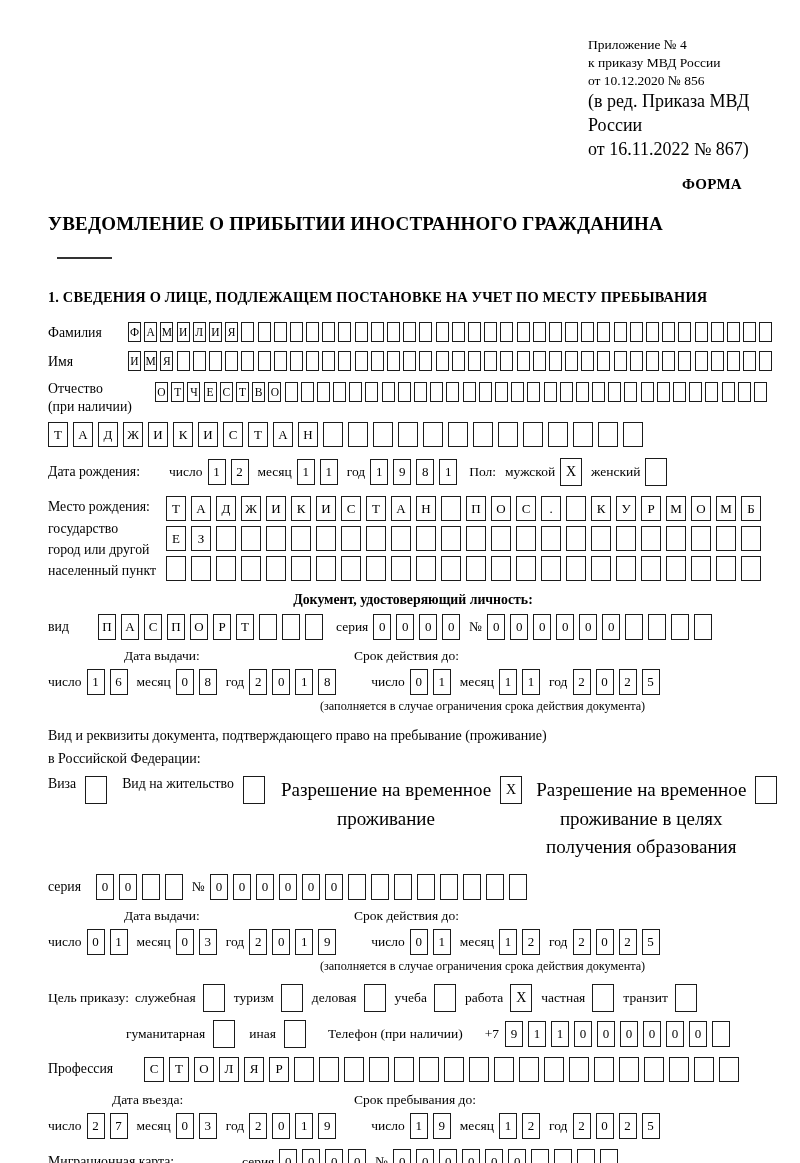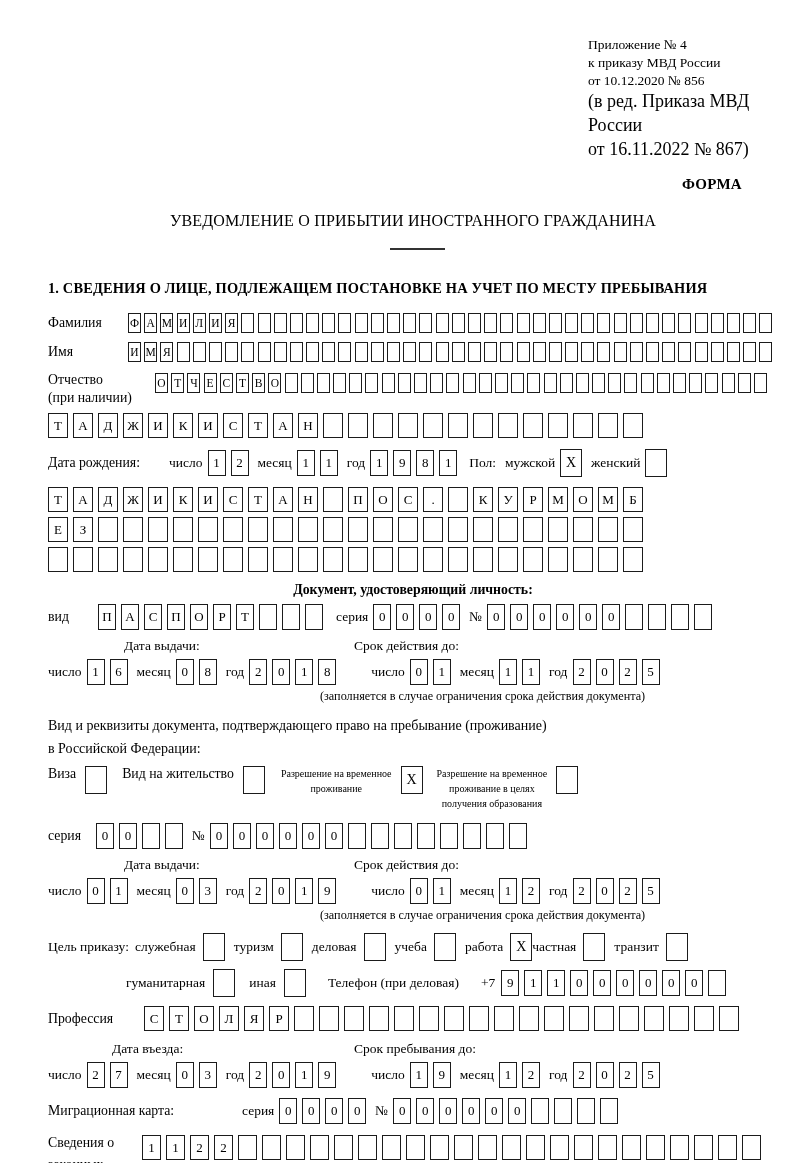--- a/index.html
+++ b/index.html
@@ -5,21 +5,21 @@
   html,body{margin:0;padding:0;background:#ffffff;}
   .page{
     width:800px;height:1163px;background:#fff;color:#000;
     font-family:"Liberation Serif","DejaVu Serif",serif;
     position:relative;box-sizing:border-box;
     padding:36px 22px 0 48px;overflow:hidden;
   }
   .ref{margin-left:auto;width:190px;font-size:13.5px;line-height:1.32;}
   .ref .ref-small{font-size:18px;line-height:1.3;margin-top:1px;}
   .forma{font-weight:bold;font-size:15px;text-align:right;margin:14px 36px 0 0;letter-spacing:.3px;}
-  .title{text-align:center;font-weight:normal;font-size:16px;line-height:1.55;margin-top:16px;letter-spacing:.2px;}
+  .title{text-align:left;font-weight:bold;font-size:19px;line-height:1.55;margin-top:16px;letter-spacing:.2px;}
   .blank{display:inline-block;width:55px;border-bottom:2px solid #333;margin-left:9px;height:14px;}
   .sect{font-weight:bold;font-size:14.4px;margin-top:22px;letter-spacing:.15px;}
   .row{display:flex;align-items:center;margin-top:9px;}
   .row-top{align-items:flex-start;}
   .lbl{font-size:13.8px;line-height:1.3;flex-shrink:0;}
   .dlbl{font-size:13.5px;white-space:nowrap;margin:0 5px 0 9px;flex-shrink:0;}
   .cells{display:inline-flex;flex-wrap:nowrap;}
   .cell{
     display:inline-flex;align-items:center;justify-content:center;
     border:1.5px solid #1b1b1b;background:#fff;box-sizing:border-box;flex-shrink:0;
@@ -28,21 +28,21 @@
   .sz-m{gap:5px;}    .sz-m .cell{width:20px;height:25px;font-size:13px;}
   .sz-d{gap:5px;}    .sz-d .cell{width:18px;height:26px;font-size:13px;}
   .sz-sv{gap:5px;}   .sz-sv .cell{width:19px;height:25px;font-size:13px;}
   .sz-cb .cell{width:22px;height:28px;font-size:14px;}
   .center-b{text-align:center;font-weight:bold;font-size:13.8px;margin-top:10px;}
   .dual-labels{position:relative;height:17px;margin-top:8px;font-size:13.5px;}
   .abs{position:absolute;top:0;white-space:nowrap;}
   .dgroup{display:inline-flex;align-items:center;}
   .note{font-size:12.2px;margin-top:4px;}
   .para{font-size:14px;line-height:1.65;margin-top:10px;}
-  .pblock{text-align:center;font-size:10px;line-height:1.5;}
+  .pblock{text-align:center;font-size:19px;line-height:1.5;}
   .plbl{font-size:13.8px;white-space:nowrap;}
   .cbgap{margin-left:9px;}
   .purpose{font-size:13.5px;}
   .purpose .plbl{font-size:13.5px;}
   .legal-lbl{font-size:13.8px;line-height:1.6;width:94px;flex-shrink:0;}
   .legal-cells .cells{margin-bottom:6px;display:flex;}
 </style>
 </head>
 <body>
 
@@ -259,20 +259,26 @@
     <span class="cells sz-cb">
         <span class="cell">X</span>
       </span>
     <span class="dlbl">женский</span>
     <span class="cells sz-cb">
         <span class="cell"></span>
       </span>
   </div>
 
   <div class="row row-top" style="margin-top:10px">
+    <span class="lbl" style="width:118px;line-height:1.55">
+      <span>Место рождения:</span><br>
+      <span>государство</span><br>
+      <span>город или другой</span><br>
+      <span>населенный пункт</span>
+    </span>
     <span>
       <span class="cells sz-m" style="display:flex;margin-bottom:5px">
           <span class="cell">Т</span>
           <span class="cell">А</span>
           <span class="cell">Д</span>
           <span class="cell">Ж</span>
           <span class="cell">И</span>
           <span class="cell">К</span>
           <span class="cell">И</span>
           <span class="cell">С</span>
@@ -553,40 +559,40 @@
         <span class="cell"></span>
       </span>
     <span class="plbl" style="margin-left:9px">учеба</span>
     <span class="cells sz-cb" style="margin-left:7px">
         <span class="cell"></span>
       </span>
     <span class="plbl" style="margin-left:9px">работа</span>
     <span class="cells sz-cb" style="margin-left:7px">
         <span class="cell">X</span>
       </span>
-    <span class="plbl" style="">частная</span>
+    <span class="plbl" style="margin-left:9px">частная</span>
     <span class="cells sz-cb" style="margin-left:7px">
         <span class="cell"></span>
       </span>
     <span class="plbl" style="margin-left:9px">транзит</span>
     <span class="cells sz-cb" style="margin-left:7px">
         <span class="cell"></span>
       </span>
   </div>
 
   <div class="row purpose" style="margin-top:8px;padding-left:78px">
     <span class="plbl">гуманитарная</span>
     <span class="cells sz-cb" style="margin-left:8px">
         <span class="cell"></span>
       </span>
     <span class="plbl" style="margin-left:14px">иная</span>
     <span class="cells sz-cb" style="margin-left:8px">
         <span class="cell"></span>
       </span>
-    <span class="plbl" style="margin-left:22px">Телефон (при деловая)</span>
+    <span class="plbl" style="margin-left:22px">Телефон (при наличии)</span>
     <span class="plbl" style="margin-left:22px">+7</span>
     <span class="cells sz-d" style="margin-left:6px">
         <span class="cell">9</span>
         <span class="cell">1</span>
         <span class="cell">1</span>
         <span class="cell">0</span>
         <span class="cell">0</span>
         <span class="cell">0</span>
         <span class="cell">0</span>
         <span class="cell">0</span>

